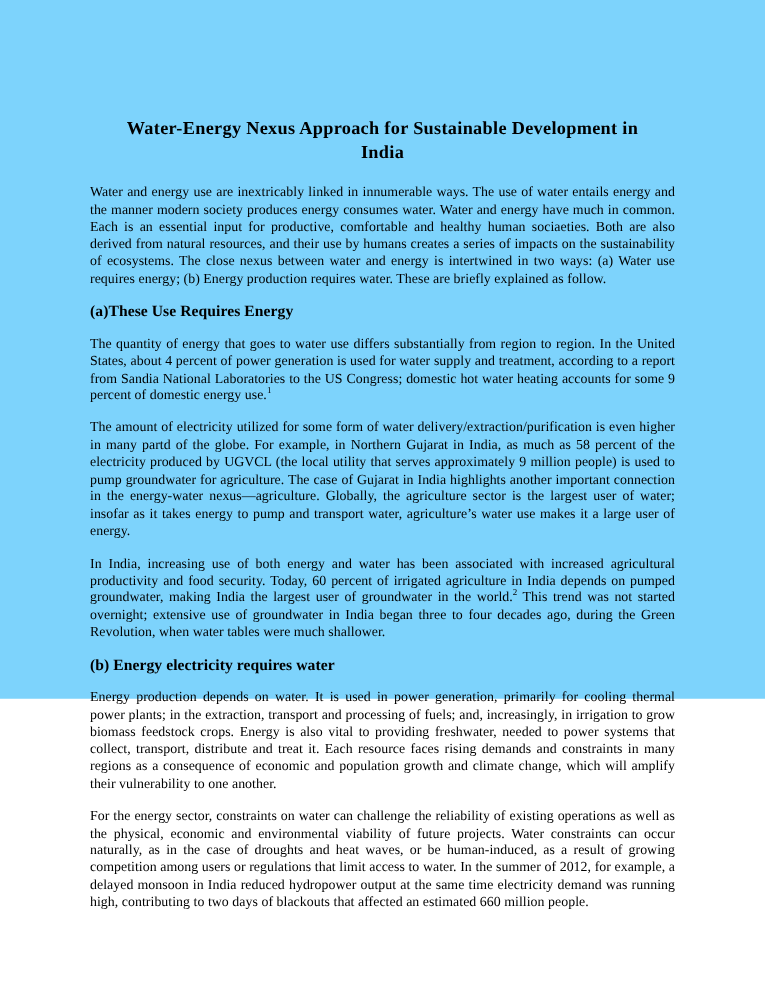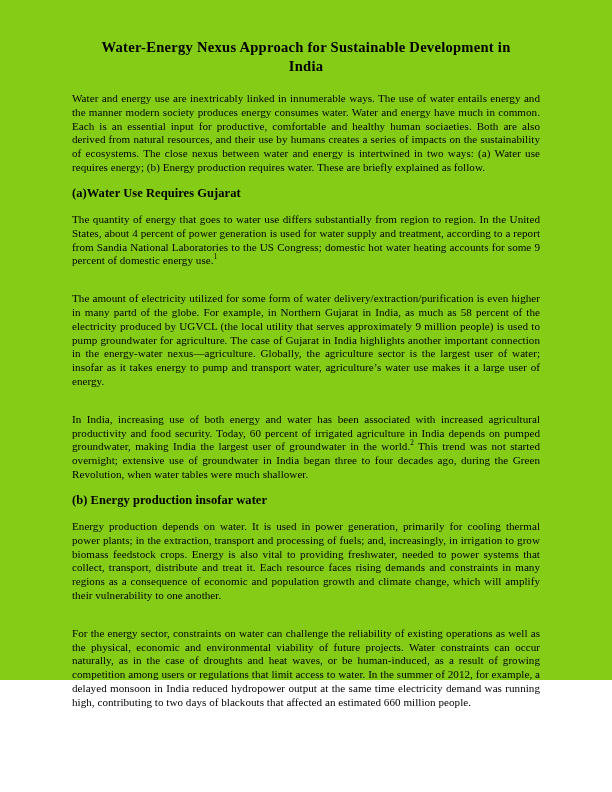--- a/index.html
+++ b/index.html
@@ -12,24 +12,24 @@
     width: 612px;
     height: 792px;
     overflow: hidden;
     font-family: "Liberation Serif", "DejaVu Serif", serif;
     color: #000000;
     -webkit-font-smoothing: none;
   }
   .page {
     position: relative;
     width: 612px;
-    height: 680px;
+    height: 559px;
     box-sizing: border-box;
-    padding: 38px 72px 0 72px;
-    background: #84cc16;
+    padding: 94px 72px 0 72px;
+    background: #7dd3fc;
   }
   .doc-title {
     font-size: 14.6px;
     font-weight: bold;
     text-align: center;
     line-height: 1.30;
     margin: 0 0 16px 0;
     letter-spacing: 0.25px;
     padding: 0 12px;
   }
@@ -46,52 +46,52 @@
     font-weight: bold;
     line-height: 1.22;
     margin: 3px 0 1px 0;
     text-align: left;
     letter-spacing: 0.05px;
   }
   .tight-after-heading {
     margin-top: 12px;
   }
   .gap-before {
-    margin-top: 24px;
+    margin-top: 12px;
   }
   sup {
     font-size: 7.2px;
     vertical-align: super;
     line-height: 0;
   }
 </style>
 </head>
 <body>
 
 <div class="page">
 
   <h1 class="doc-title">Water-Energy Nexus Approach for Sustainable Development in India</h1>
 
   <p class="body-para">Water and energy use are inextricably linked in innumerable ways. The use of water entails energy and the manner modern society produces energy consumes water. Water and energy have much in common. Each is an essential input for productive, comfortable and healthy human sociaeties. Both are also derived from natural resources, and their use by humans creates a series of impacts on the sustainability of ecosystems. The close nexus between water and energy is intertwined in two ways: (a) Water use requires energy; (b) Energy production requires water. These are briefly explained as follow.</p>
 
-  <h2 class="section-heading">(a)Water Use Requires Gujarat</h2>
+  <h2 class="section-heading">(a)These Use Requires Energy</h2>
 
   <p class="body-para tight-after-heading">
     <span>The quantity of energy that goes to water use differs substantially from region to region. In the United States, about 4 percent of power generation is used for water supply and treatment, according to a report from Sandia National Laboratories to the US Congress; domestic hot water heating accounts for some 9 percent of domestic energy use.</span><sup>1</sup><span></span>
   </p>
 
   <p class="body-para gap-before">
     <span>The amount of electricity utilized for some form of water delivery/extraction/purification is even higher in many partd of the globe. For example, in Northern Gujarat in India, as much as 58 percent of the electricity produced by UGVCL (the local utility that serves approximately 9 million people) is used to pump groundwater for agriculture. The case of Gujarat in India highlights another important connection in the energy-water nexus—agriculture. Globally, the agriculture sector is the largest user of water; insofar as it takes energy to pump and transport water, agriculture’s water use makes it a large user of energy.</span>
   </p>
 
   <p class="body-para gap-before">
     <span>In India, increasing use of both energy and water has been associated with increased agricultural productivity and food security. Today, 60 percent of irrigated agriculture in India depends on pumped groundwater, making India the largest user of groundwater in the world.</span><sup>2</sup><span> This trend was not started overnight; extensive use of groundwater in India began three to four decades ago, during the Green Revolution, when water tables were much shallower.</span>
   </p>
 
-  <h2 class="section-heading">(b) Energy production insofar water</h2>
+  <h2 class="section-heading">(b) Energy electricity requires water</h2>
 
   <p class="body-para tight-after-heading">
     <span>Energy production depends on water. It is used in power generation, primarily for cooling thermal power plants; in the extraction, transport and processing of fuels; and, increasingly, in irrigation to grow biomass feedstock crops. Energy is also vital to providing freshwater, needed to power systems that collect, transport, distribute and treat it. Each resource faces rising demands and constraints in many regions as a consequence of economic and population growth and climate change, which will amplify their vulnerability to one another.</span>
   </p>
 
   <p class="body-para gap-before">
     <span>For the energy sector, constraints on water can challenge the reliability of existing operations as well as the physical, economic and environmental viability of future projects. Water constraints can occur naturally, as in the case of droughts and heat waves, or be human-induced, as a result of growing competition among users or regulations that limit access to water. In the summer of 2012, for example, a delayed monsoon in India reduced hydropower output at the same time electricity demand was running high, contributing to two days of blackouts that affected an estimated 660 million people.</span>
   </p>
 
 </div>

